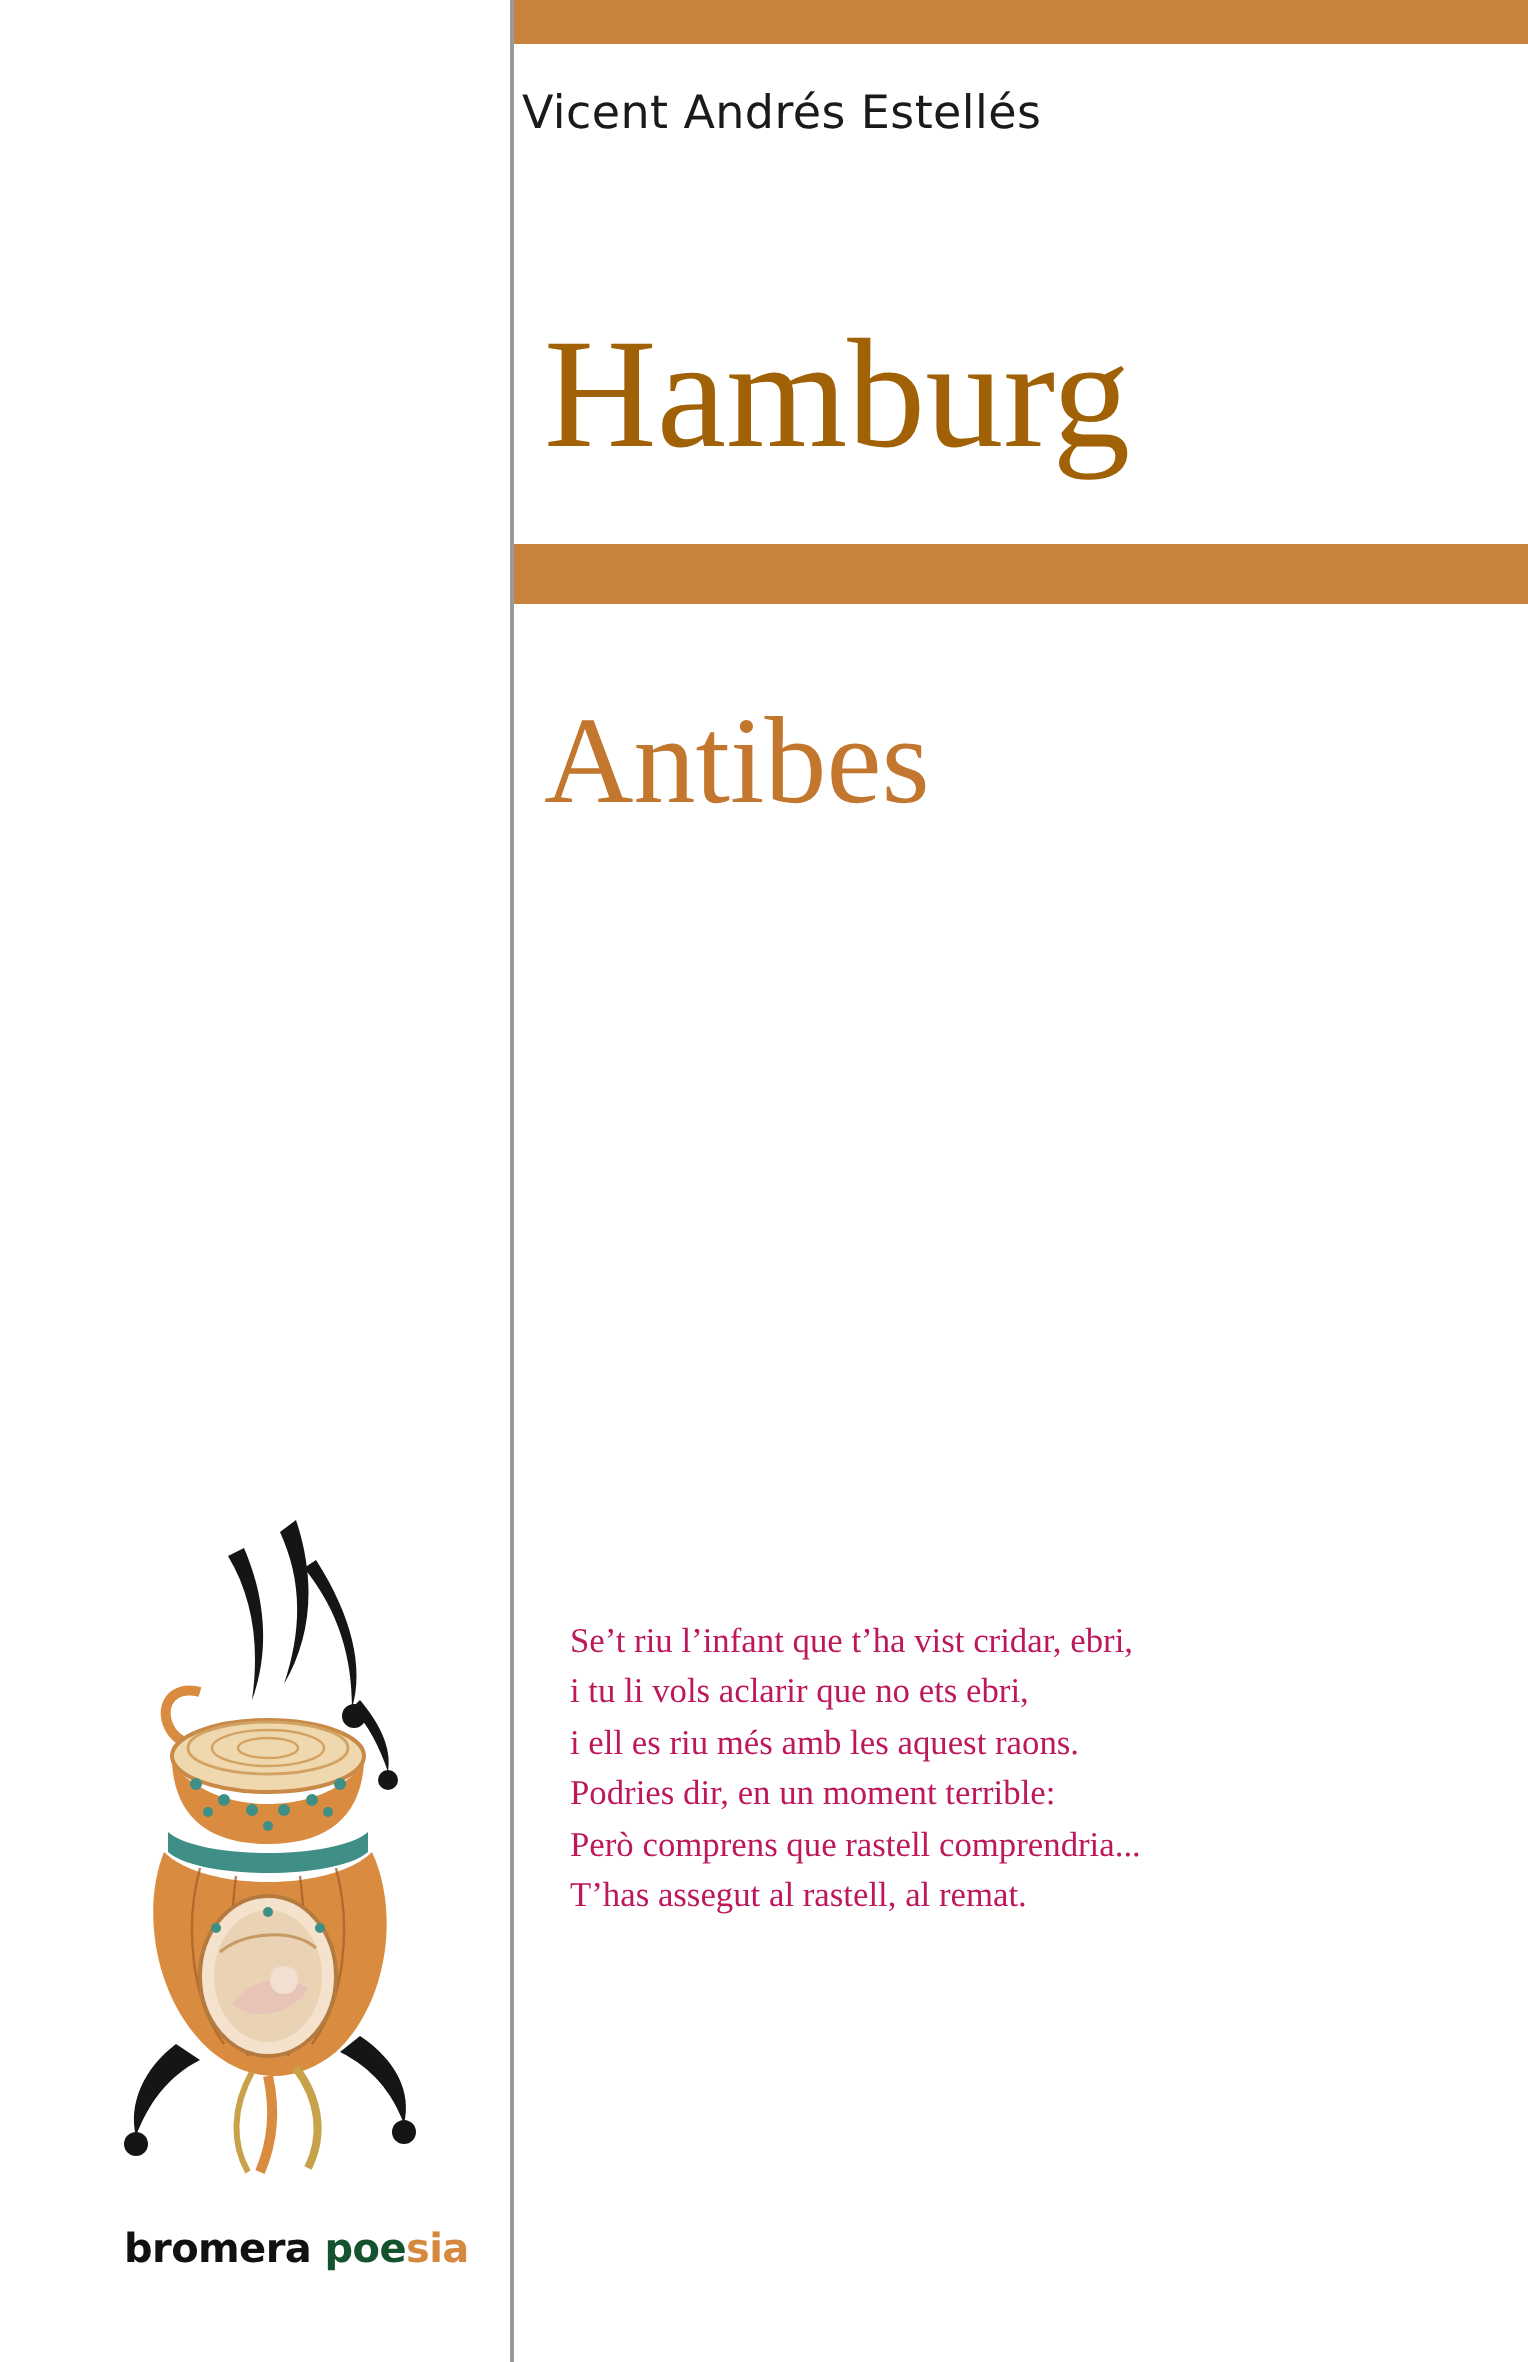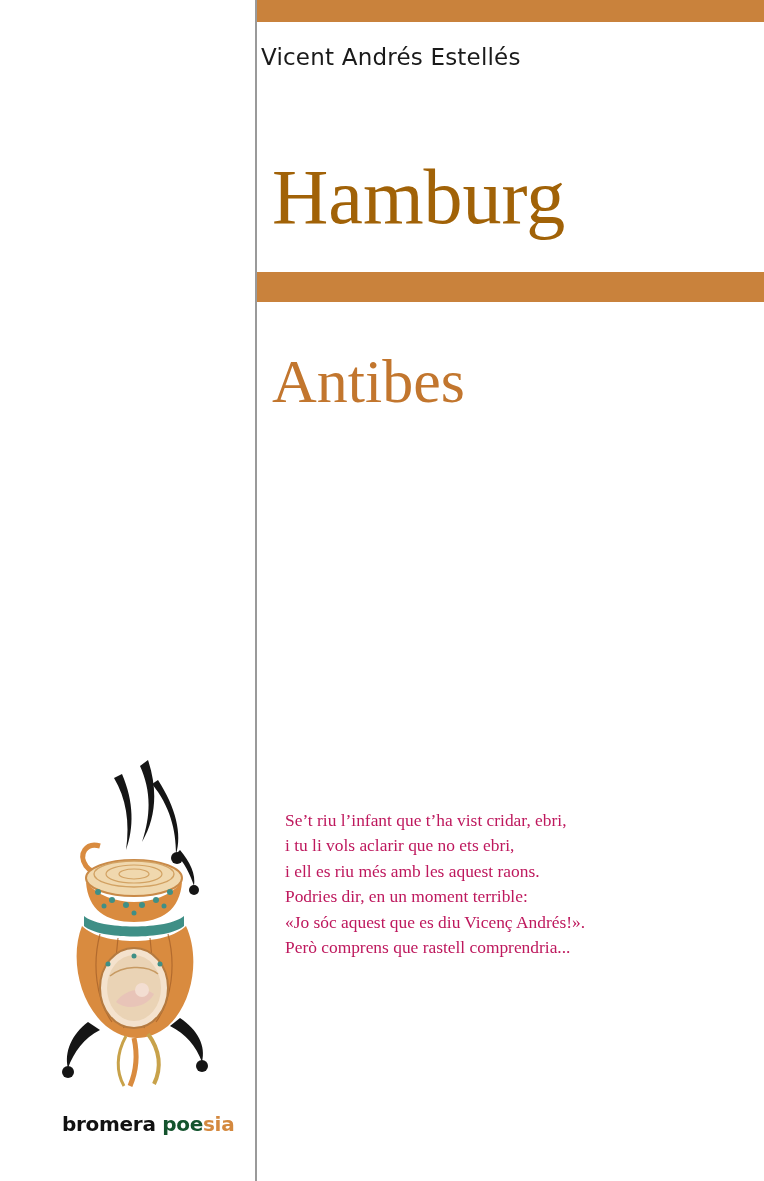--- a/index.html
+++ b/index.html
@@ -128,22 +128,22 @@
 <div class="author">Vicent Andrés Estellés</div>
 
 <div class="title-main">Hamburg</div>
 <div class="title-sub">Antibes</div>
 
 <div class="poem">
   <span class="line">Se’t riu l’infant que t’ha vist cridar, ebri,</span>
   <span class="line">i tu li vols aclarir que no ets ebri,</span>
   <span class="line">i ell es riu més amb les aquest raons.</span>
   <span class="line">Podries dir, en un moment terrible:</span>
-  <span class="line">«Jo sóc aquest que es diu Vicenç Andrés!».</span>
   <span class="line">Però comprens que rastell comprendria...</span>
+  <span class="line">T’has assegut al rastell, al remat.</span>
 </div>
 
 <div class="illustration">
   <svg width="215" height="340" viewBox="0 0 215 340" xmlns="http://www.w3.org/2000/svg">
 
     <path d="M118 10 C128 40, 126 68, 112 92 C122 62, 120 38, 110 16 Z" fill="#151515"></path>
     <path d="M92 24 C104 52, 104 78, 96 100 C100 72, 96 48, 84 28 Z" fill="#151515"></path>
     <path d="M128 30 C146 58, 152 84, 146 104 C146 80, 140 56, 122 34 Z" fill="#151515"></path>
     <circle cx="147" cy="108" r="6" fill="#151515"></circle>
     <path d="M150 100 C160 112, 166 124, 164 136 C160 124, 154 112, 146 104 Z" fill="#151515"></path>

